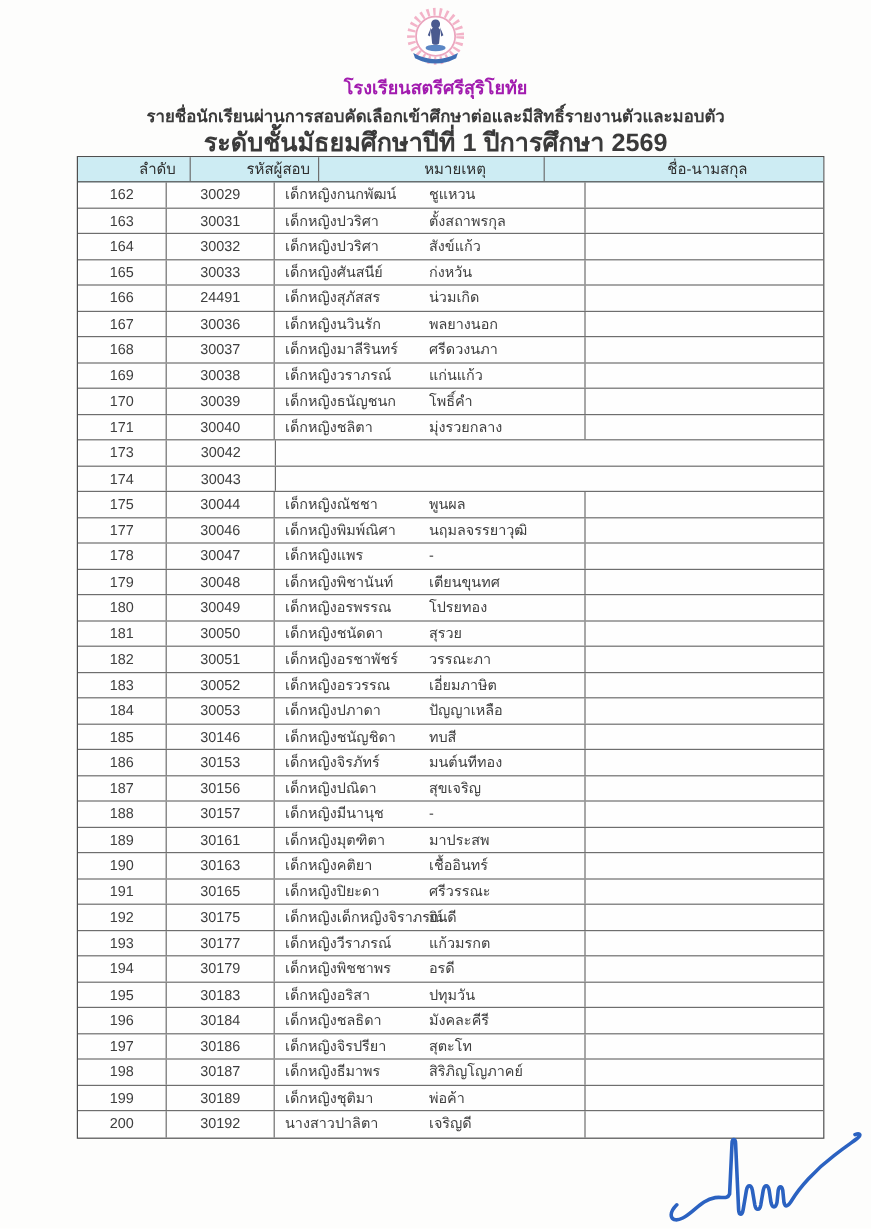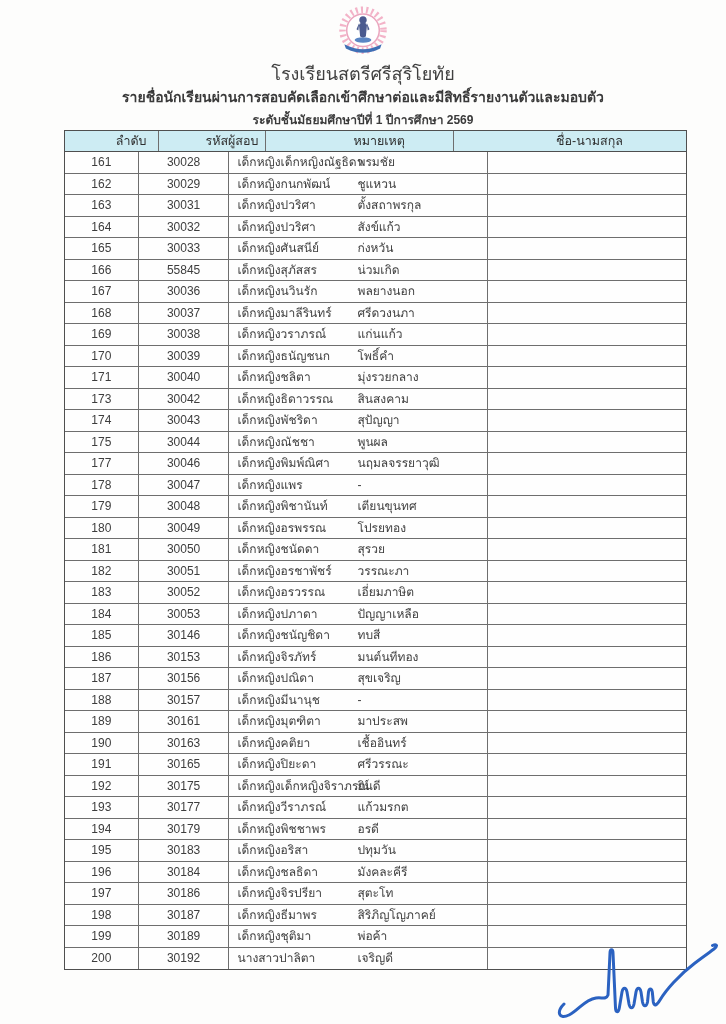--- a/index.html
+++ b/index.html
@@ -18,34 +18,34 @@
   .doc-header {
     position: absolute;
     top: 0; left: 0; right: 0;
     text-align: center;
   }
   .logo-wrap {
     margin: 6px auto 2px auto;
     width: 56px; height: 54px;
   }
   .title-school {
-    font-size: 18px;
-    font-weight: normal;
-    color: #404040;
+    font-size: 15px;
+    font-weight: bold;
+    color: #a21caf;
     line-height: 24px;
     margin-top: 0px;
   }
   .title-line2 {
     font-size: 14px;
     font-weight: bold;
     color: #3a3a3a;
     line-height: 23px;
   }
   .title-line3 {
-    font-size: 12px;
+    font-size: 21px;
     font-weight: bold;
     color: #3a3a3a;
     line-height: 22px;
   }
   .table {
     position: absolute;
     top: 130px;
     left: 64px;
     width: 623px;
     border: 1.4px solid #4f4f4f;
@@ -126,29 +126,20 @@
 
   <div class="table">
     <div class="tr thead">
       <div class="td col-no">ลำดับ</div>
       <div class="td col-code">รหัสผู้สอบ</div>
       <div class="td col-note">หมายเหตุ</div>
       <div class="td col-name">ชื่อ-นามสกุล</div>
     </div>
     <div id="tbody">
         <div class="tr">
-      <div class="td col-no">161</div>
-      <div class="td col-code">30028</div>
-      <div class="td col-name">
-        <span>เด็กหญิงเด็กหญิงณัฐธิดา</span>
-        <span class="surname">พรมชัย</span>
-      </div>
-      <div class="td col-note"></div>
-    </div>
-        <div class="tr">
       <div class="td col-no">162</div>
       <div class="td col-code">30029</div>
       <div class="td col-name">
         <span>เด็กหญิงกนกพัฒน์</span>
         <span class="surname">ชูแหวน</span>
       </div>
       <div class="td col-note"></div>
     </div>
         <div class="tr">
       <div class="td col-no">163</div>
@@ -172,21 +163,21 @@
       <div class="td col-no">165</div>
       <div class="td col-code">30033</div>
       <div class="td col-name">
         <span>เด็กหญิงศันสนีย์</span>
         <span class="surname">ก่งหวัน</span>
       </div>
       <div class="td col-note"></div>
     </div>
         <div class="tr">
       <div class="td col-no">166</div>
-      <div class="td col-code">55845</div>
+      <div class="td col-code">24491</div>
       <div class="td col-name">
         <span>เด็กหญิงสุภัสสร</span>
         <span class="surname">น่วมเกิด</span>
       </div>
       <div class="td col-note"></div>
     </div>
         <div class="tr">
       <div class="td col-no">167</div>
       <div class="td col-code">30036</div>
       <div class="td col-name">
@@ -227,33 +218,25 @@
       <div class="td col-code">30040</div>
       <div class="td col-name">
         <span>เด็กหญิงชลิตา</span>
         <span class="surname">มุ่งรวยกลาง</span>
       </div>
       <div class="td col-note"></div>
     </div>
         <div class="tr">
       <div class="td col-no">173</div>
       <div class="td col-code">30042</div>
-      <div class="td col-name">
-        <span>เด็กหญิงธิดาวรรณ</span>
-        <span class="surname">สินสงคาม</span>
-      </div>
       <div class="td col-note"></div>
     </div>
         <div class="tr">
       <div class="td col-no">174</div>
       <div class="td col-code">30043</div>
-      <div class="td col-name">
-        <span>เด็กหญิงพัชริดา</span>
-        <span class="surname">สุปัญญา</span>
-      </div>
       <div class="td col-note"></div>
     </div>
         <div class="tr">
       <div class="td col-no">175</div>
       <div class="td col-code">30044</div>
       <div class="td col-name">
         <span>เด็กหญิงณัชชา</span>
         <span class="surname">พูนผล</span>
       </div>
       <div class="td col-note"></div>

